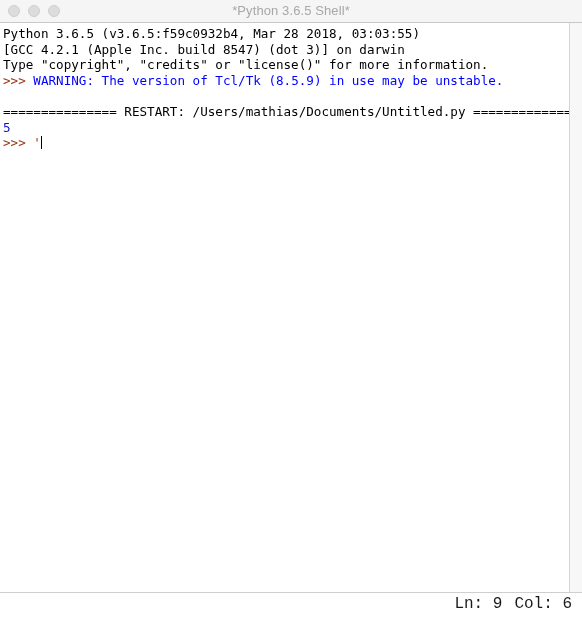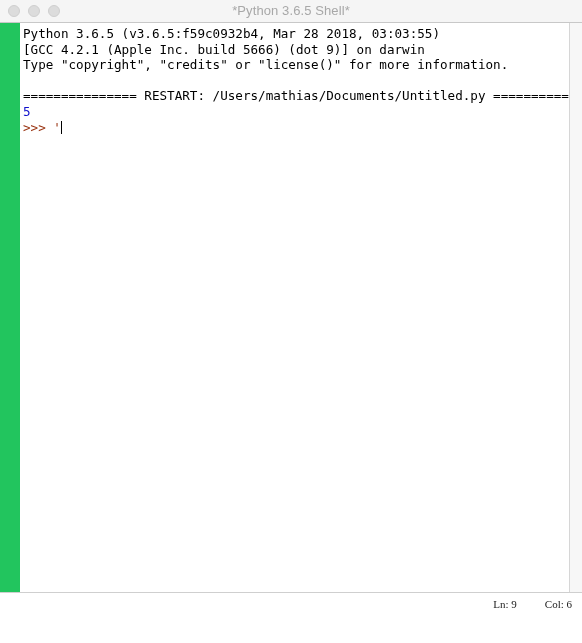--- a/index.html
+++ b/index.html
@@ -13,21 +13,21 @@
     height: 643px;
     overflow: hidden;
     font-family: "Liberation Sans", sans-serif;
     -webkit-font-smoothing: antialiased;
   }
 
   .window {
     position: relative;
     width: 582px;
     height: 615px;
-    background: #22c55e;
+    background: #737373;
     display: flex;
     flex-direction: column;
   }
 
   
   .titlebar {
     position: relative;
     height: 22px;
     flex: 0 0 22px;
     background: #f5f5f5;
@@ -61,21 +61,20 @@
     line-height: 22px;
     user-select: none;
   }
 
   
   .body-area {
     position: relative;
     flex: 1 1 auto;
     display: flex;
     min-height: 0;
-    margin-left: 20px;
   }
 
   .shell-text {
     position: relative;
     flex: 1 1 auto;
     background: #ffffff;
     overflow: hidden;
     padding: 3px 0 0 3px;
     box-sizing: border-box;
   }
@@ -119,24 +118,24 @@
     height: 23px;
     background: #ffffff;
     border-top: 1px solid #cfcfcf;
     display: flex;
     align-items: center;
     justify-content: flex-end;
     padding-right: 10px;
     box-sizing: border-box;
   }
   .status-item {
-    font-family: Liberation Serif, serif;
-    font-size: 11px;
+    font-family: Liberation Mono, monospace;
+    font-size: 16px;
     color: #1a1a1a;
-    margin-left: 28px;
+    margin-left: 12px;
     white-space: pre;
     user-select: none;
   }
 </style>
 </head>
 <body>
 
 <div class="window">
 
   <div class="titlebar">
@@ -146,22 +145,23 @@
       <span class="light"></span>
     </div>
     <div class="title-text">*Python 3.6.5 Shell*</div>
   </div>
 
   <div class="body-area">
 
     <div class="shell-text" id="shell-output">
 
     <div class="line"><span class="tok c-black">Python 3.6.5 (v3.6.5:f59c0932b4, Mar 28 2018, 03:03:55)</span></div>
-        <div class="line"><span class="tok c-black">[GCC 4.2.1 (Apple Inc. build 5666) (dot 9)] on darwin</span></div>
+        <div class="line"><span class="tok c-black">[GCC 4.2.1 (Apple Inc. build 8547) (dot 3)] on darwin</span></div>
         <div class="line"><span class="tok c-black">Type "copyright", "credits" or "license()" for more information.</span></div>
+        <div class="line"><span class="tok c-prompt">&gt;&gt;&gt; </span><span class="tok c-blue">WARNING: The version of Tcl/Tk (8.5.9) in use may be unstable.</span></div>
         <div class="line"><span class="tok c-black"> </span></div>
         <div class="line"><span class="tok c-black">=============== RESTART: /Users/mathias/Documents/Untitled.py ===============</span></div>
         <div class="line"><span class="tok c-stdout">5</span></div>
         <div class="line"><span class="tok c-prompt">&gt;&gt;&gt; </span><span class="tok c-prompt">'</span><span class="caret"></span></div>
       </div>
 
     <div class="scroll-gutter"></div>
   </div>
 
   <div class="statusbar">

